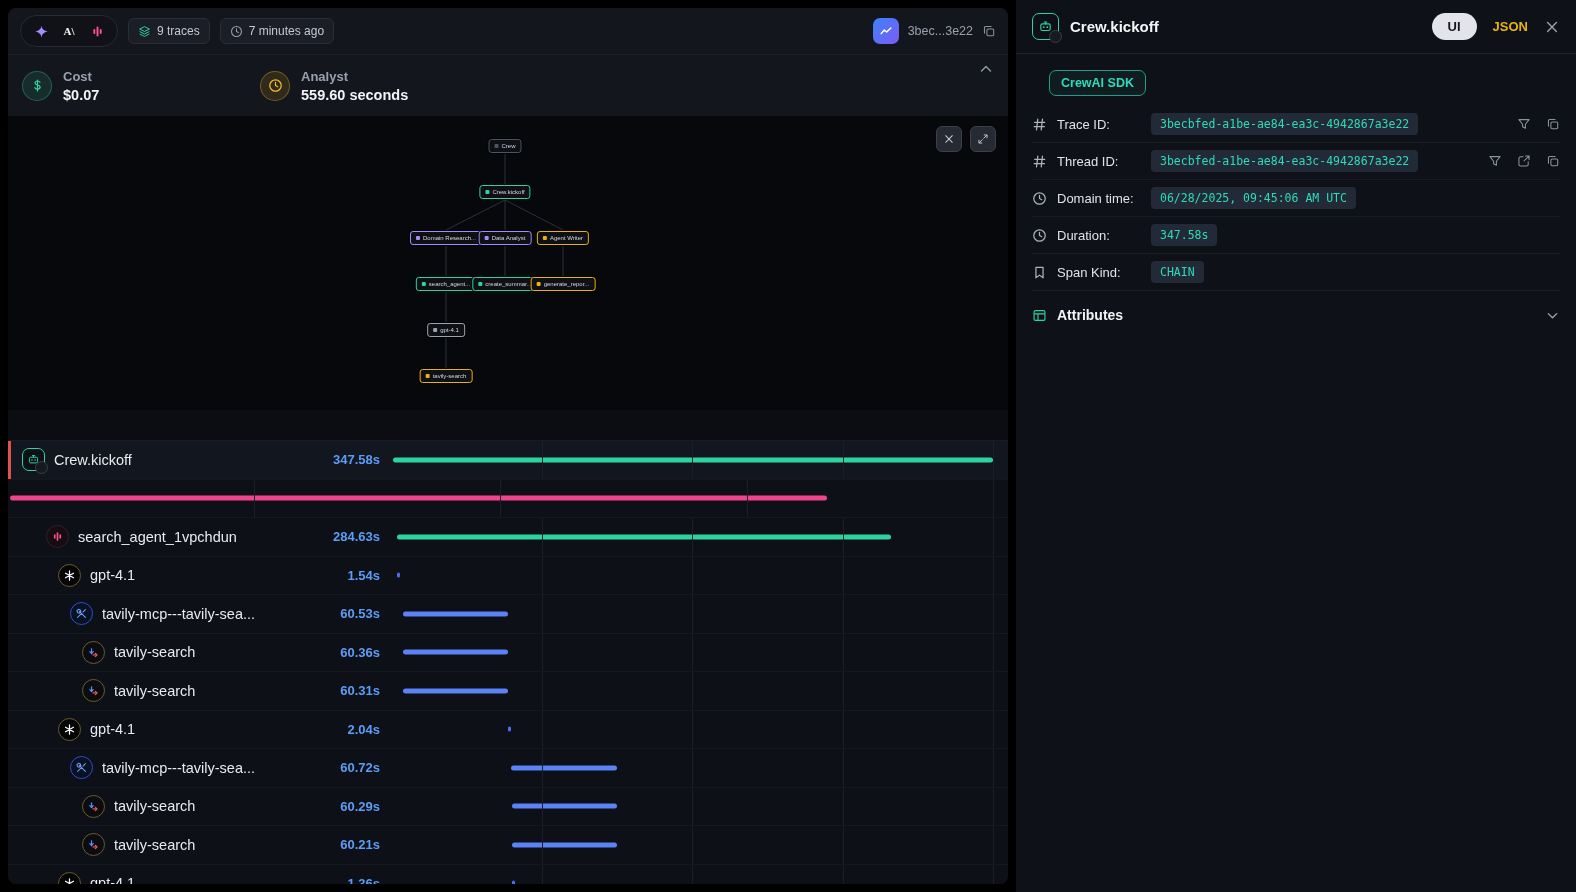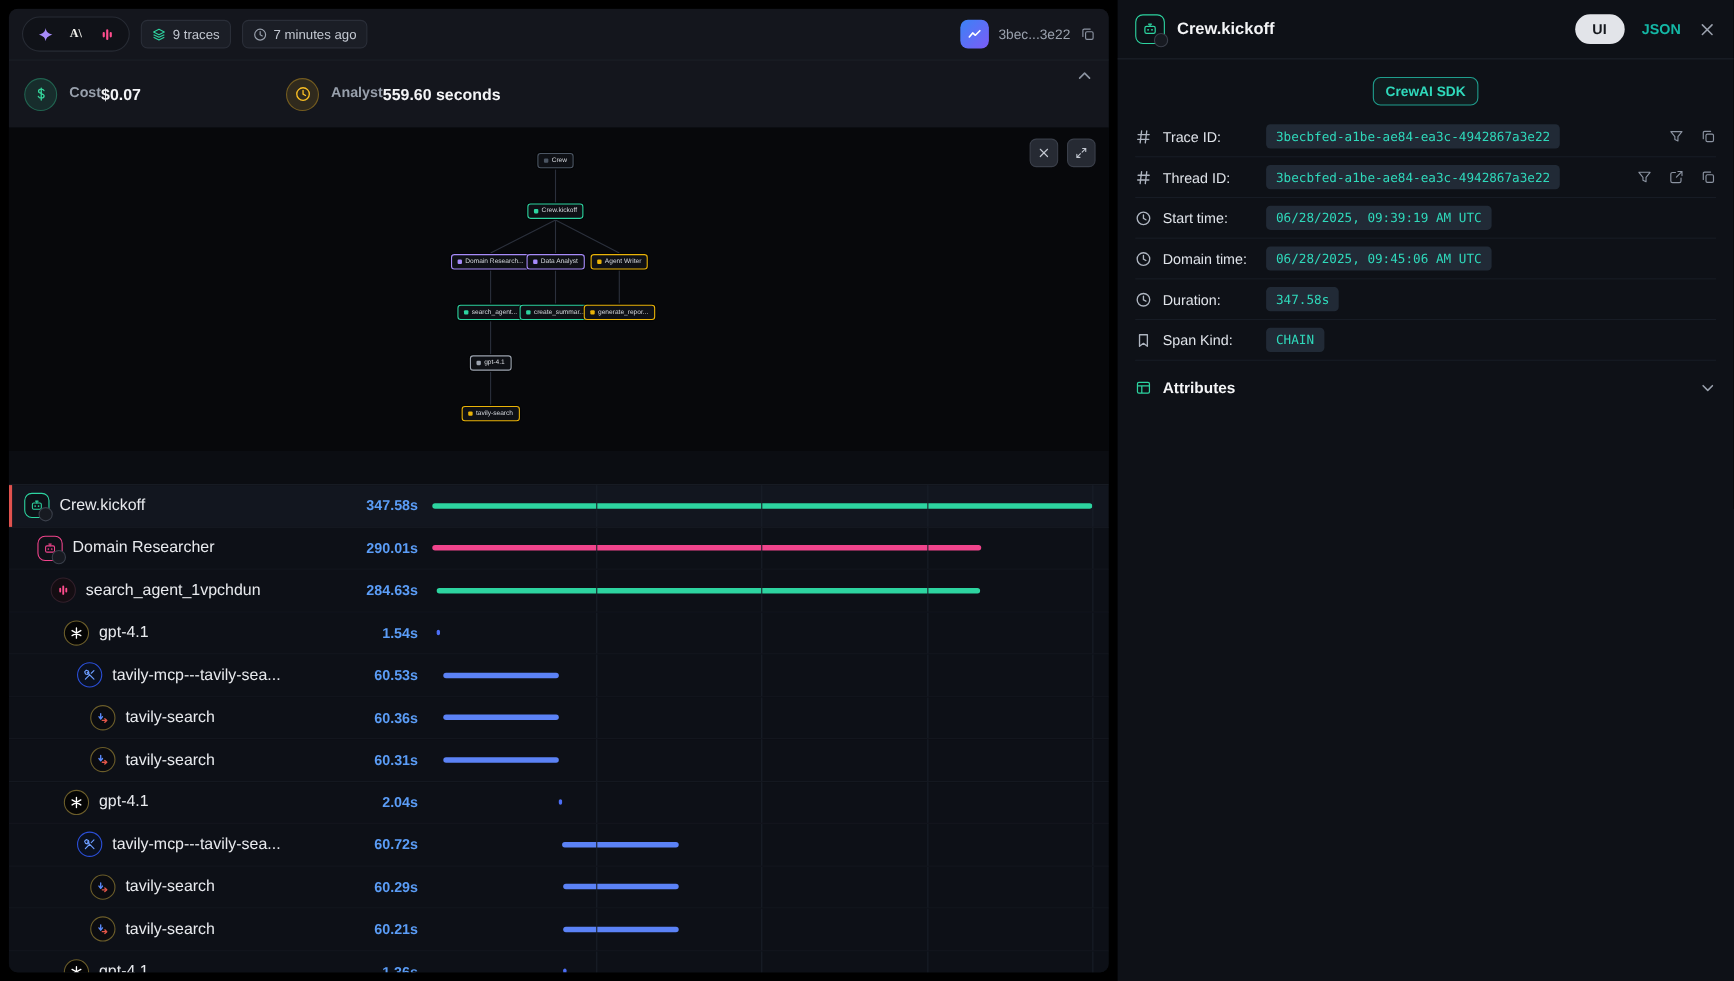--- a/index.html
+++ b/index.html
@@ -24,21 +24,21 @@
   .grad-icon svg{width:14px;height:14px}
   .trace-id{font-size:12.5px;color:#9aa1ad}
   .action-ic{width:14px;height:14px;color:#8b93a1;display:inline-flex;cursor:pointer}
   .action-ic svg{width:100%;height:100%}
 
   .metrics-wrap{position:relative;background:#14161d;flex:0 0 62px;border-top:1px solid #1c2029}
   .metrics{display:grid;grid-template-columns:238px 280px 288px auto;height:100%;align-items:center;padding:0 14px}
   .metric{display:flex;align-items:center;gap:11px}
   .metric-icon{width:30px;height:30px;border-radius:50%;display:flex;align-items:center;justify-content:center;flex:0 0 auto}
   .metric-icon svg{width:15px;height:15px}
-  .metric-text{display:flex;flex-direction:row}
+  .metric-text{display:flex;flex-direction:column}
   .metric-label{font-size:13px;font-weight:bold;color:#98a0ac}
   .metric-value{font-size:14.5px;font-weight:bold;color:#f3f4f6;margin-top:3px}
   .collapse-btn{position:absolute;top:6px;right:14px;width:16px;height:16px;color:#8b93a1;cursor:pointer}
   .collapse-btn svg{width:100%;height:100%}
 
   
   .graph{position:relative;background:#07080b;flex:0 0 294px}
   #graph-edges{position:absolute;inset:0;width:100%;height:100%}
   #graph-nodes{position:absolute;inset:0}
   .gnode{position:absolute;transform:translate(-50%,-50%);background:#0e1015;border:1px solid #3a3f4a;border-radius:3px;font-size:6px;color:#d5d8de;padding:3px 5px;white-space:nowrap;display:flex;align-items:center;gap:3px;cursor:pointer;box-shadow:0 0 0 1px rgba(0,0,0,.6)}
@@ -75,24 +75,24 @@
   .ic-openai{border-color:#6b5d2a;background:#050505;color:#fff}
   .ic-tools{border-color:#2b4fd8;background:#0a1120;color:#6d9eff}
   .ic-tavily{border-color:#6b5d2a;background:#0b0c10;color:#6d9eff}
 
   
   .right-panel{position:absolute;left:1016px;top:0;width:560px;height:892px;background:#0e1117}
   .dheader{height:54px;display:flex;align-items:center;gap:11px;padding:0 16px;border-bottom:1px solid #1d222c}
   .dtitle{font-size:15px;font-weight:bold;color:#f3f4f6}
   .dh-right{margin-left:auto;display:flex;align-items:center;gap:16px}
   .toggle-ui{background:#e2e4e9;color:#15181e;font-size:13px;font-weight:bold;border:none;border-radius:15px;padding:6px 16px;cursor:pointer;font-family:inherit}
-  .toggle-json{background:none;border:none;color:#14b8a6;font-size:13px;font-weight:bold;cursor:pointer;font-family:inherit}
+  .toggle-json{background:none;border:none;color:#eab308;font-size:13px;font-weight:bold;cursor:pointer;font-family:inherit}
   .dclose{width:16px;height:16px;color:#9aa1ad;cursor:pointer}
   .dclose svg{width:100%;height:100%}
-  .sdk-row{display:flex;justify-content:center;padding:16px 33px 10px}
+  .sdk-row{display:flex;justify-content:flex-start;padding:16px 33px 10px}
   .sdk-badge{border:1px solid #1f9e8d;color:#2fd9bb;font-size:12.5px;font-weight:bold;border-radius:7px;padding:5px 11px;background:rgba(45,212,176,.06)}
   .frow{display:flex;align-items:center;height:37px;margin:0 16px;border-bottom:1px solid #171c25;gap:10px}
   .ficon{width:15px;height:15px;color:#aeb5c0;flex:0 0 auto;display:inline-flex}
   .ficon svg{width:100%;height:100%}
   .ficon.teal{color:#2dd4a0}
   .flabel{font-size:13px;color:#dfe3e9;width:84px;flex:0 0 auto}
   .fvalue{background:#212a36;color:#2fd9bb;font-family:"DejaVu Sans Mono",monospace;font-size:11.5px;padding:4px 9px;border-radius:4px;white-space:nowrap}
   .fspacer{flex:1}
   .factions{display:flex;gap:15px;align-items:center}
   .attr-row{display:flex;align-items:center;gap:10px;height:48px;margin:0 16px;cursor:pointer}
@@ -285,32 +285,20 @@
         </div>
         <div class="strack">
           <span class="sbar" style="left: 0.2%; width: 99.6%; background: rgb(45, 212, 160);"></span>
         <i class="gl" style="left: calc(25% - 1px);"></i>
           <i class="gl" style="left: calc(50% - 1px);"></i>
           <i class="gl" style="left: calc(75% - 1px);"></i>
           <i class="gl" style="left: calc(100% - 1px);"></i>
         </div>
       </div>
       <div class="srow">
-        <div class="srow-left" style="padding-left: 26px;">
-          <span class="sicon ic-agent">
-            <svg viewBox="0 0 16 16">
-              <rect x="3" y="5.2" width="10" height="7" rx="1.6" stroke="currentColor" fill="none" stroke-width="1.2"></rect>
-              <circle cx="6.1" cy="8.7" r=".95" fill="currentColor"></circle>
-              <circle cx="9.9" cy="8.7" r=".95" fill="currentColor"></circle>
-              <path d="M8 5.2V3.2M6.6 3.2h2.8" stroke="currentColor" fill="none" stroke-width="1.2" stroke-linecap="round"></path>
-            </svg>
-          </span>
-          <span class="sname">Domain Researcher</span>
-          <span class="sdur">290.01s</span>
-        </div>
         <div class="strack">
           <span class="sbar" style="left: 0.2%; width: 82.9%; background: rgb(240, 68, 140);"></span>
         <i class="gl" style="left: calc(25% - 1px);"></i>
           <i class="gl" style="left: calc(50% - 1px);"></i>
           <i class="gl" style="left: calc(75% - 1px);"></i>
           <i class="gl" style="left: calc(100% - 1px);"></i>
         </div>
       </div>
       <div class="srow">
         <div class="srow-left" style="padding-left: 38px;">
@@ -583,32 +571,20 @@
               <path d="M9.6 2.2h4.2v4.2M13.4 2.6 8 8" stroke="currentColor" fill="none" stroke-width="1.2" stroke-linecap="round"></path>
             </svg>
           </span>
           <span class="action-ic">
             <svg viewBox="0 0 16 16">
               <rect x="5.6" y="5.6" width="7.8" height="7.8" rx="1.4" stroke="currentColor" fill="none" stroke-width="1.2"></rect>
               <path d="M2.8 10.4V4.2c0-.8.6-1.4 1.4-1.4h6.2" stroke="currentColor" fill="none" stroke-width="1.2" stroke-linecap="round"></path>
             </svg>
           </span>
         </span>
-      </div>
-      <div class="frow">
-        <span class="ficon">
-          <svg viewBox="0 0 16 16">
-            <circle cx="8" cy="8" r="6.1" stroke="currentColor" fill="none" stroke-width="1.3"></circle>
-            <path d="M8 4.6V8l2.4 1.4" stroke="currentColor" fill="none" stroke-width="1.3" stroke-linecap="round"></path>
-          </svg>
-        </span>
-        <span class="flabel">Start time:</span>
-        <span class="fvalue">06/28/2025, 09:39:19 AM UTC</span>
-        <span class="fspacer"></span>
-        <span class="factions"></span>
       </div>
       <div class="frow">
         <span class="ficon">
           <svg viewBox="0 0 16 16">
             <circle cx="8" cy="8" r="6.1" stroke="currentColor" fill="none" stroke-width="1.3"></circle>
             <path d="M8 4.6V8l2.4 1.4" stroke="currentColor" fill="none" stroke-width="1.3" stroke-linecap="round"></path>
           </svg>
         </span>
         <span class="flabel">Domain time:</span>
         <span class="fvalue">06/28/2025, 09:45:06 AM UTC</span>

